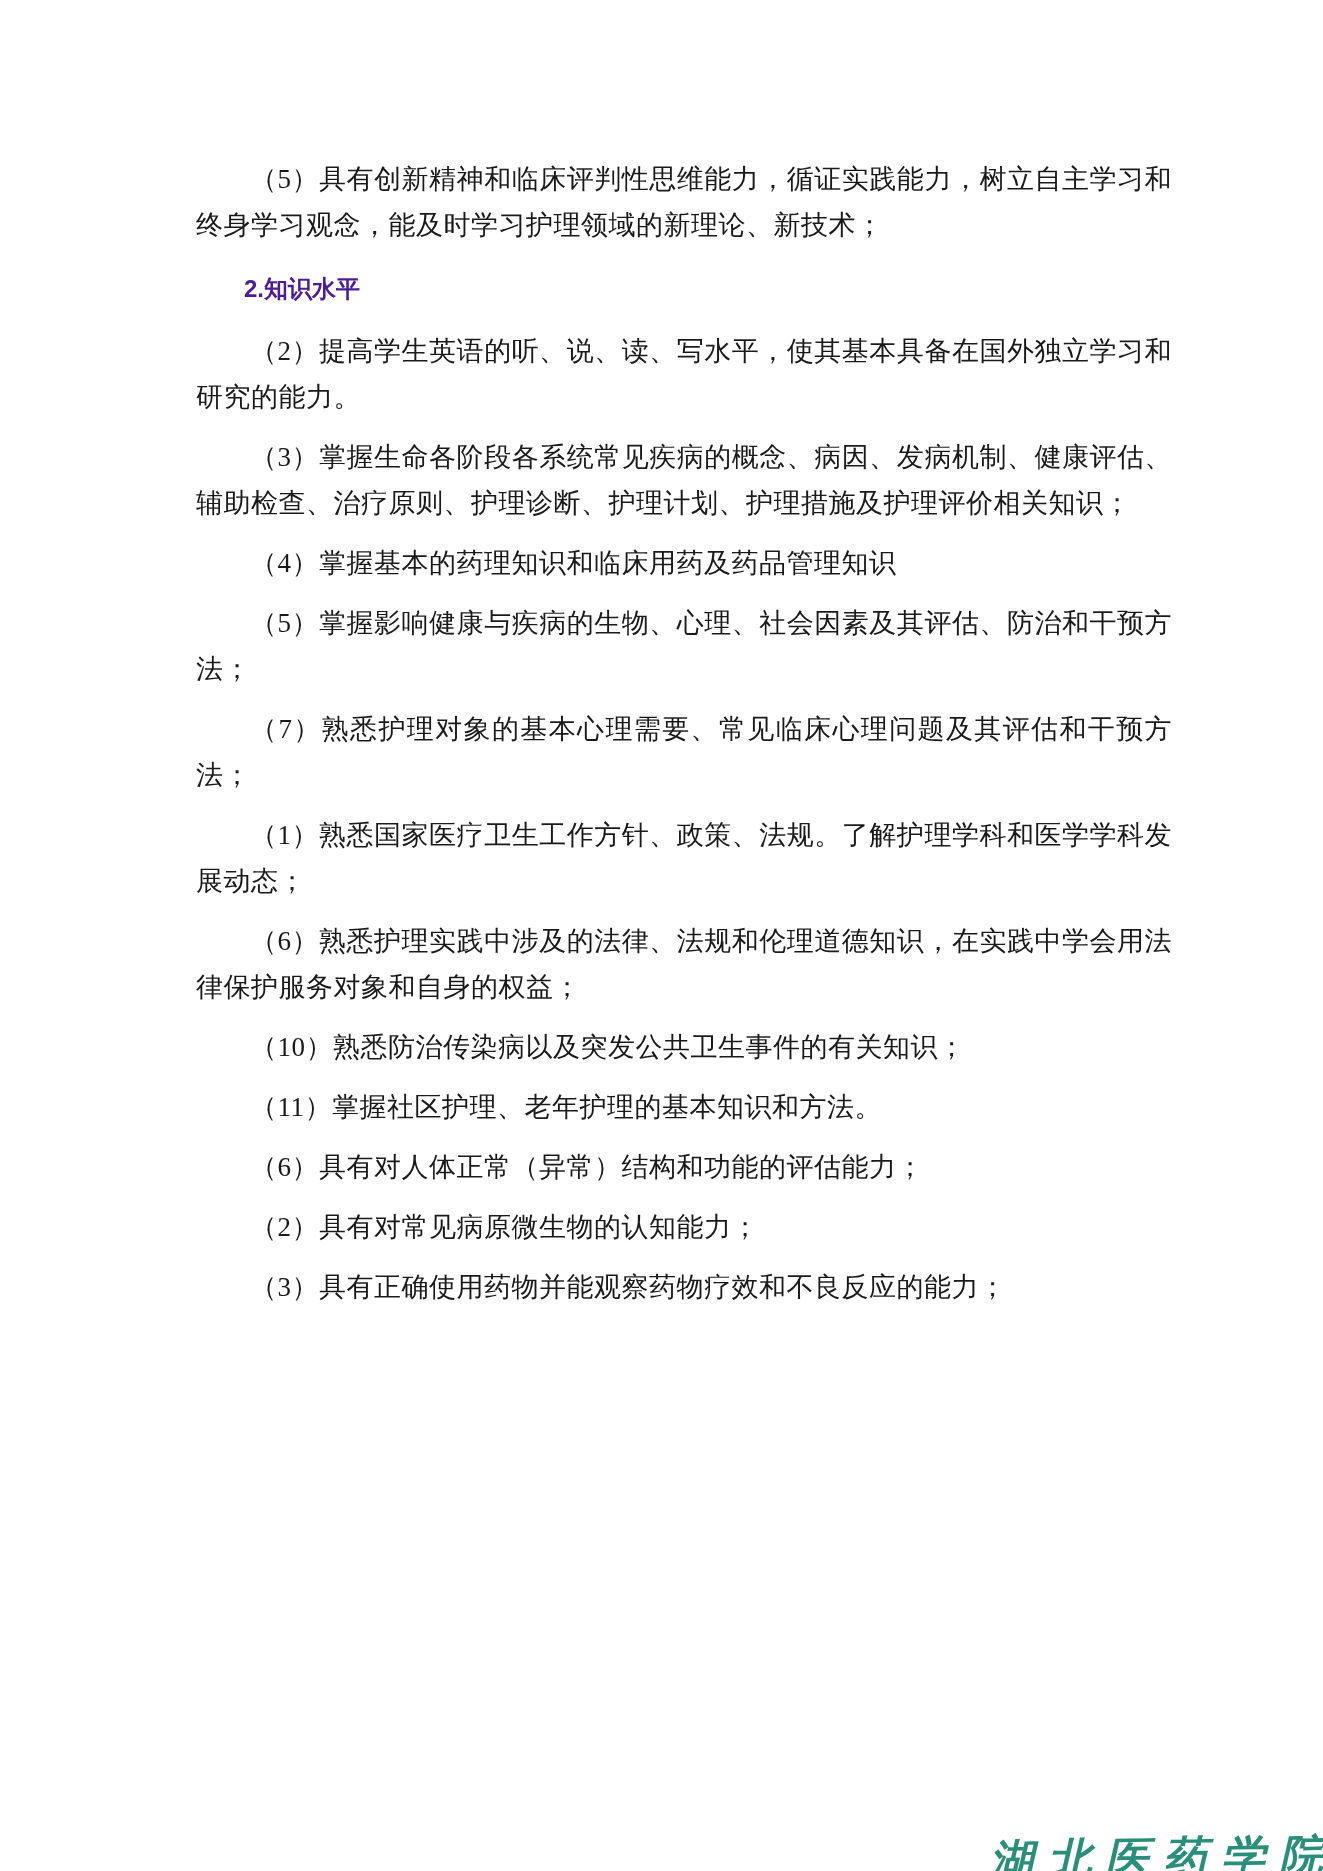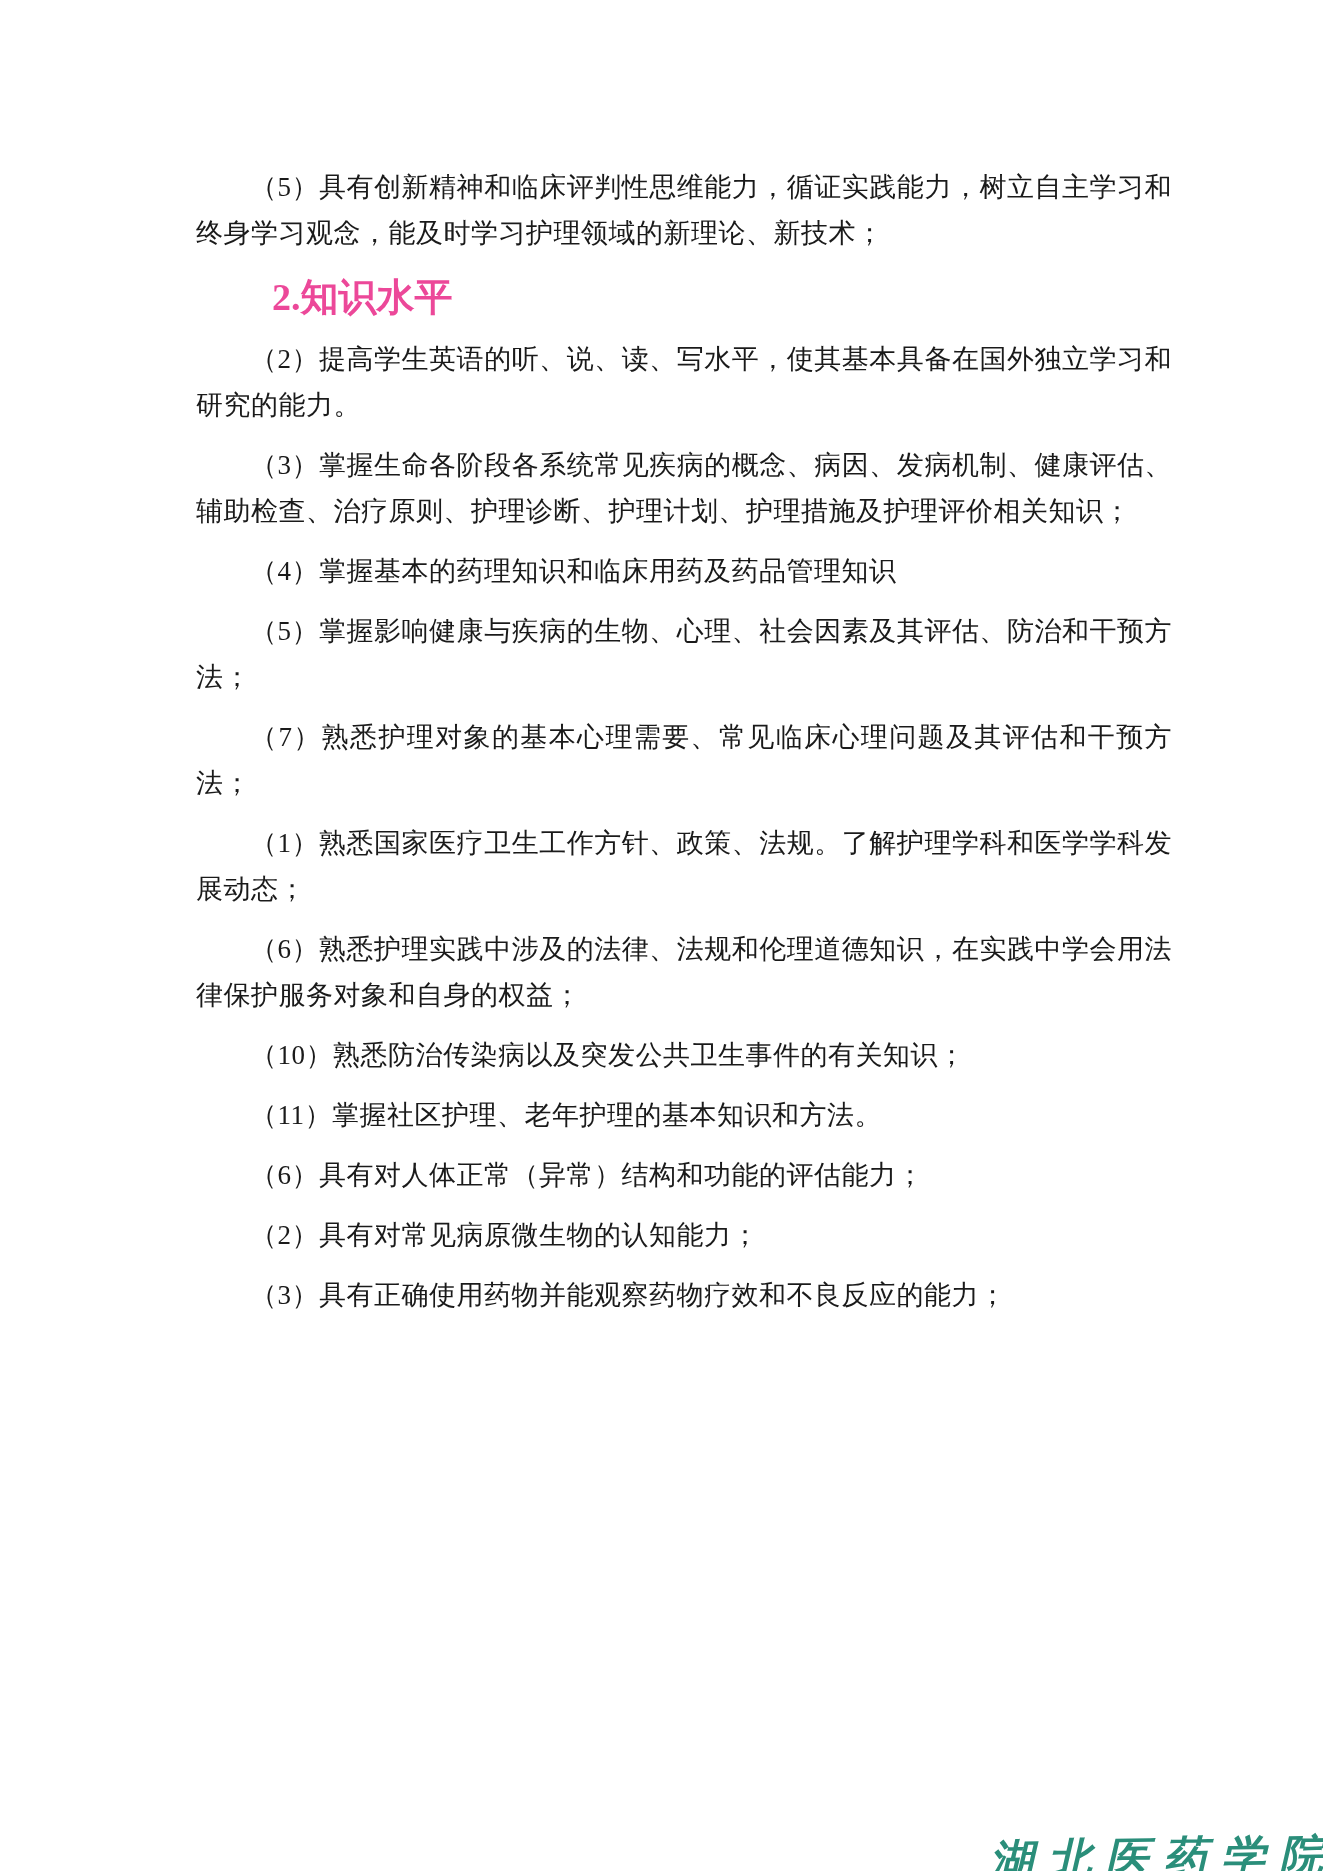--- a/index.html
+++ b/index.html
@@ -12,40 +12,40 @@
     width: 1323px;
     height: 1871px;
     background: #ffffff;
     overflow: hidden;
     font-family: "Liberation Serif", serif;
     color: #1a1a1a;
   }
   .doc-body {
     position: absolute;
     left: 196px;
-    top: 164px;
+    top: 156px;
     width: 976px;
   }
   .doc-para {
     margin: 0 0 14px 0;
     font-size: 27px;
     line-height: 46px;
     text-align: justify;
     text-indent: 2em;
     letter-spacing: 0.5px;
     color: #1a1a1a;
   }
   .doc-heading {
     margin: 18px 0 16px 0;
-    font-size: 38px;
+    font-size: 24px;
     line-height: 46px;
     font-weight: 600;
-    font-family: Liberation Serif, serif;
+    font-family: Liberation Sans, sans-serif;
     text-indent: 2em;
-    color: #ec4899;
+    color: #4c1d95;
   }
   .watermark {
     position: absolute;
     right: -14px;
     bottom: -10px;
     font-size: 44px;
     line-height: 1;
     font-style: italic;
     font-weight: 600;
     letter-spacing: 14px;

